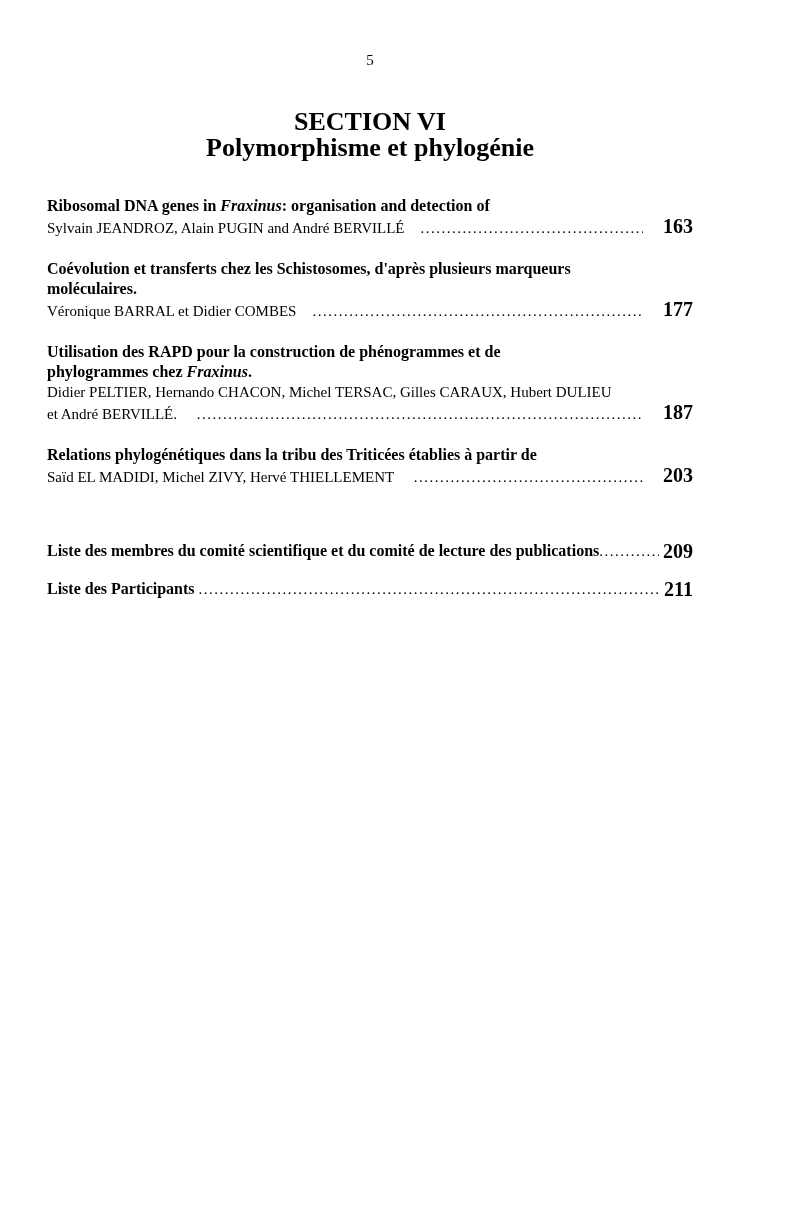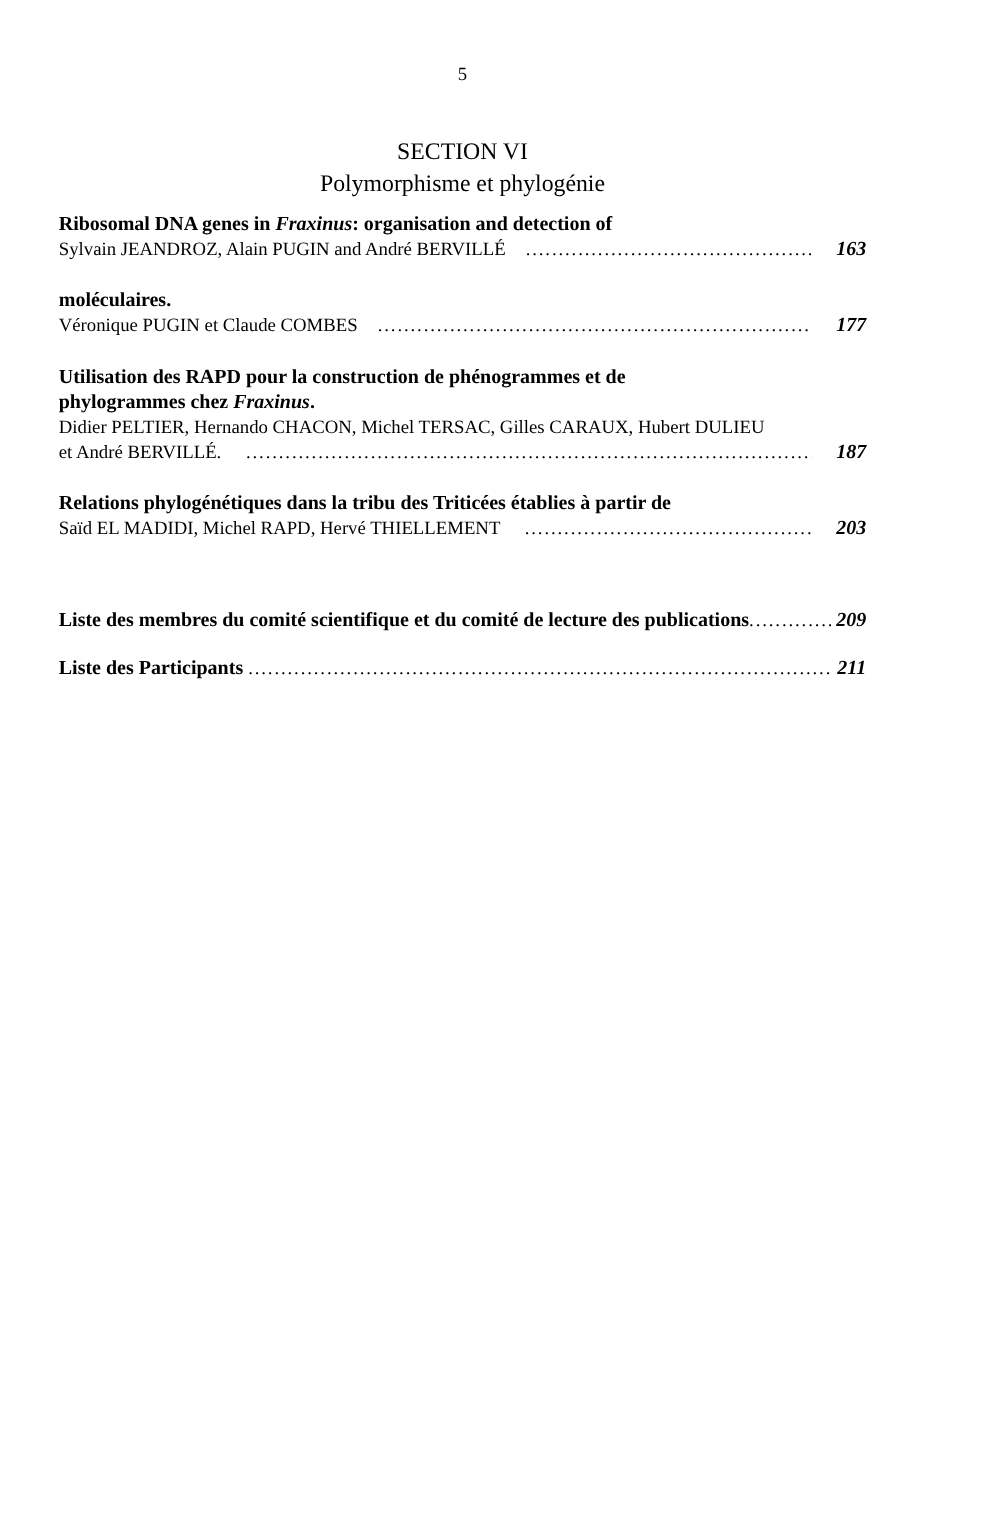--- a/index.html
+++ b/index.html
@@ -20,26 +20,26 @@
     width: 646px;
   }
   .page-number {
     padding-top: 52px;
     text-align: center;
     font-size: 15px;
   }
   .section-heading {
     margin-top: 40px;
     text-align: center;
-    font-weight: normal;
-    font-size: 19px;
+    font-weight: bold;
+    font-size: 26px;
     line-height: 26px;
   }
   .toc {
-    margin-top: 9px;
+    margin-top: 35px;
   }
   .entry {
     margin-bottom: 21px;
     line-height: 20px;
   }
   .entry-title {
     font-weight: bold;
     font-size: 16px;
   }
   .entry-title .it {
@@ -64,24 +64,23 @@
     flex: 1 1 0;
     min-width: 0;
     overflow: hidden;
     white-space: nowrap;
     letter-spacing: 1.5px;
     font-size: 15px;
     font-weight: normal;
   }
   .pg {
     font-weight: bold;
-    font-size: 16px;
+    font-size: 20px;
     margin-left: 4px;
     flex: 0 0 auto;
-    font-style: italic;
   }
   .back-matter {
     margin-top: 54px;
   }
   .bm-row {
     display: flex;
     align-items: flex-end;
     font-weight: bold;
     font-size: 16px;
     line-height: 20px;
@@ -107,25 +106,26 @@
     <div class="entry-authors">
           <div class="leader-row">
             <span class="atext">Sylvain JEANDROZ, Alain PUGIN and André BERVILLÉ</span>
             <span class="dots">......................................................................................................................................................</span>
             <span class="pg">163</span>
           </div>
         </div>
   </div>
       <div class="entry">
     <div class="entry-title">
+          <div><span>Coévolution et transferts chez les Schistosomes, d'après plusieurs marqueurs</span></div>
           <div><span>moléculaires.</span></div>
         </div>
     <div class="entry-authors">
           <div class="leader-row">
-            <span class="atext">Véronique PUGIN et Claude COMBES</span>
+            <span class="atext">Véronique BARRAL et Didier COMBES</span>
             <span class="dots">......................................................................................................................................................</span>
             <span class="pg">177</span>
           </div>
         </div>
   </div>
       <div class="entry">
     <div class="entry-title">
           <div><span>Utilisation des RAPD pour la construction de phénogrammes et de</span></div>
           <div><span>phylogrammes chez </span><span class="it">Fraxinus</span><span>.</span></div>
         </div>
@@ -137,21 +137,21 @@
             <span class="pg">187</span>
           </div>
         </div>
   </div>
       <div class="entry">
     <div class="entry-title">
           <div><span>Relations phylogénétiques dans la tribu des Triticées établies à partir de</span></div>
         </div>
     <div class="entry-authors">
           <div class="leader-row">
-            <span class="atext">Saïd EL MADIDI, Michel RAPD, Hervé THIELLEMENT </span>
+            <span class="atext">Saïd EL MADIDI, Michel ZIVY, Hervé THIELLEMENT </span>
             <span class="dots">......................................................................................................................................................</span>
             <span class="pg">203</span>
           </div>
         </div>
   </div>
     </div>
 
   <div class="back-matter" id="back">
       <div class="bm-row">
         <span class="atext">Liste des membres du comité scientifique et du comité de lecture des publications</span>

